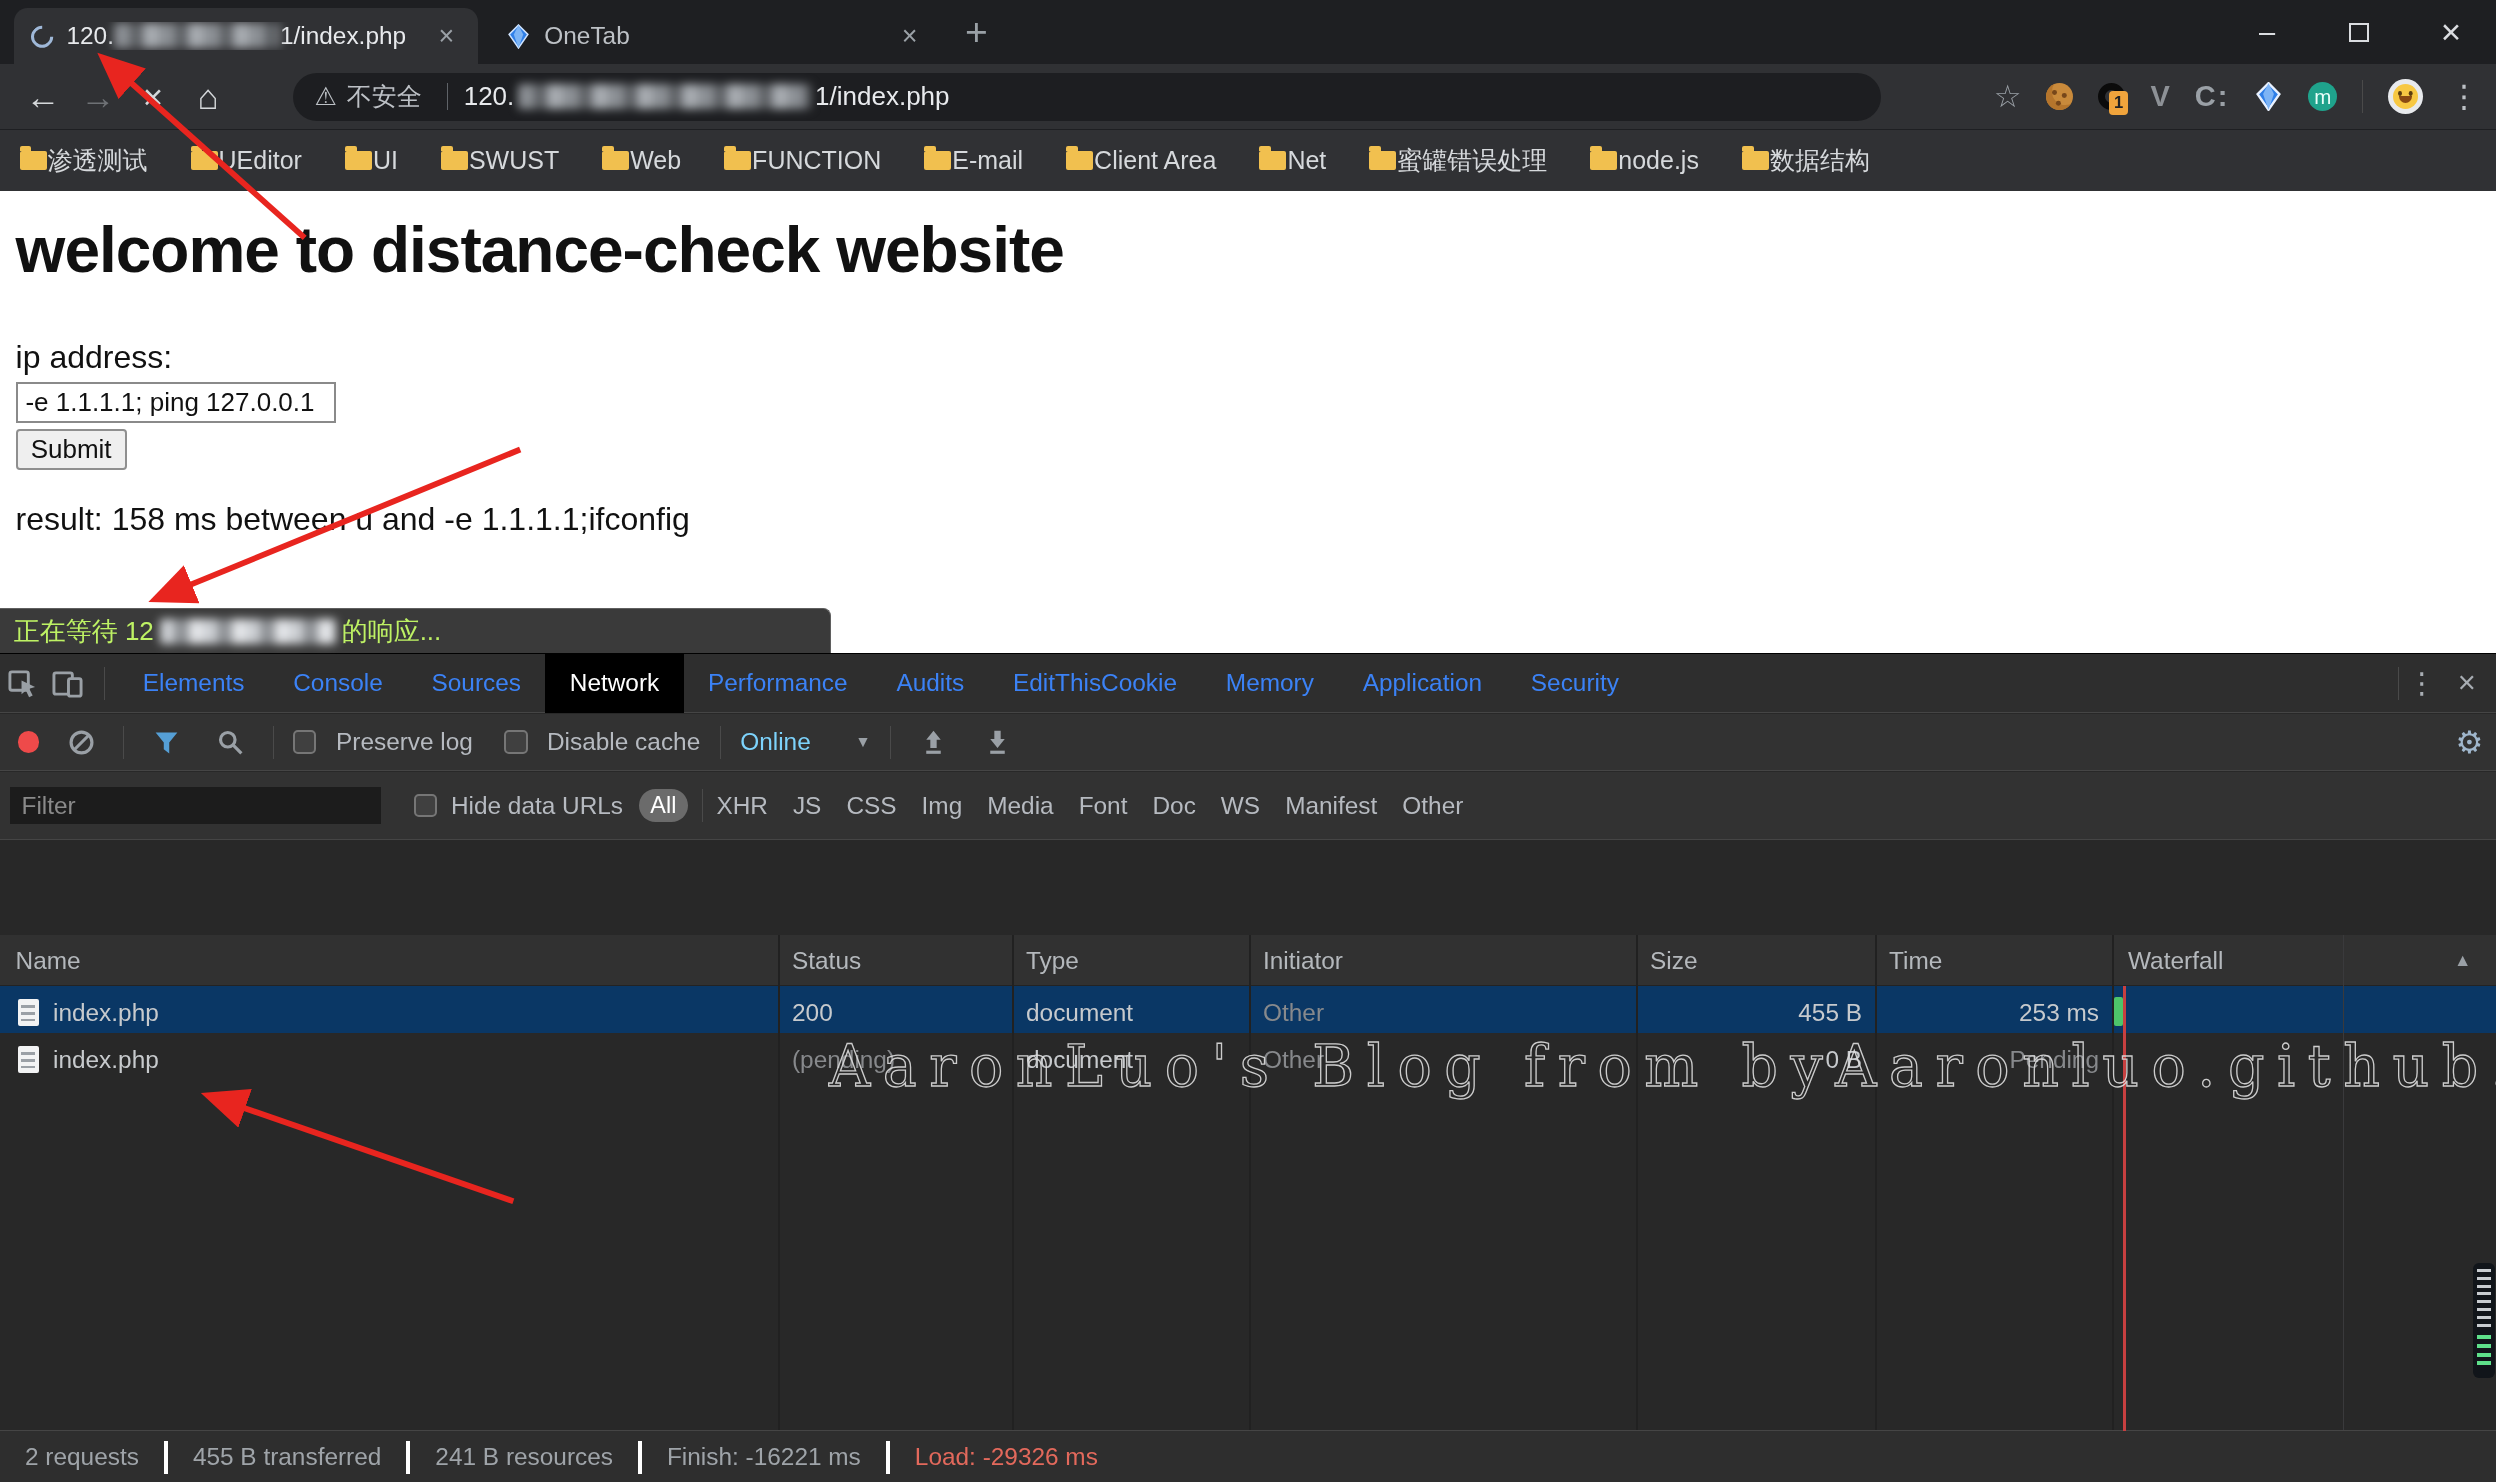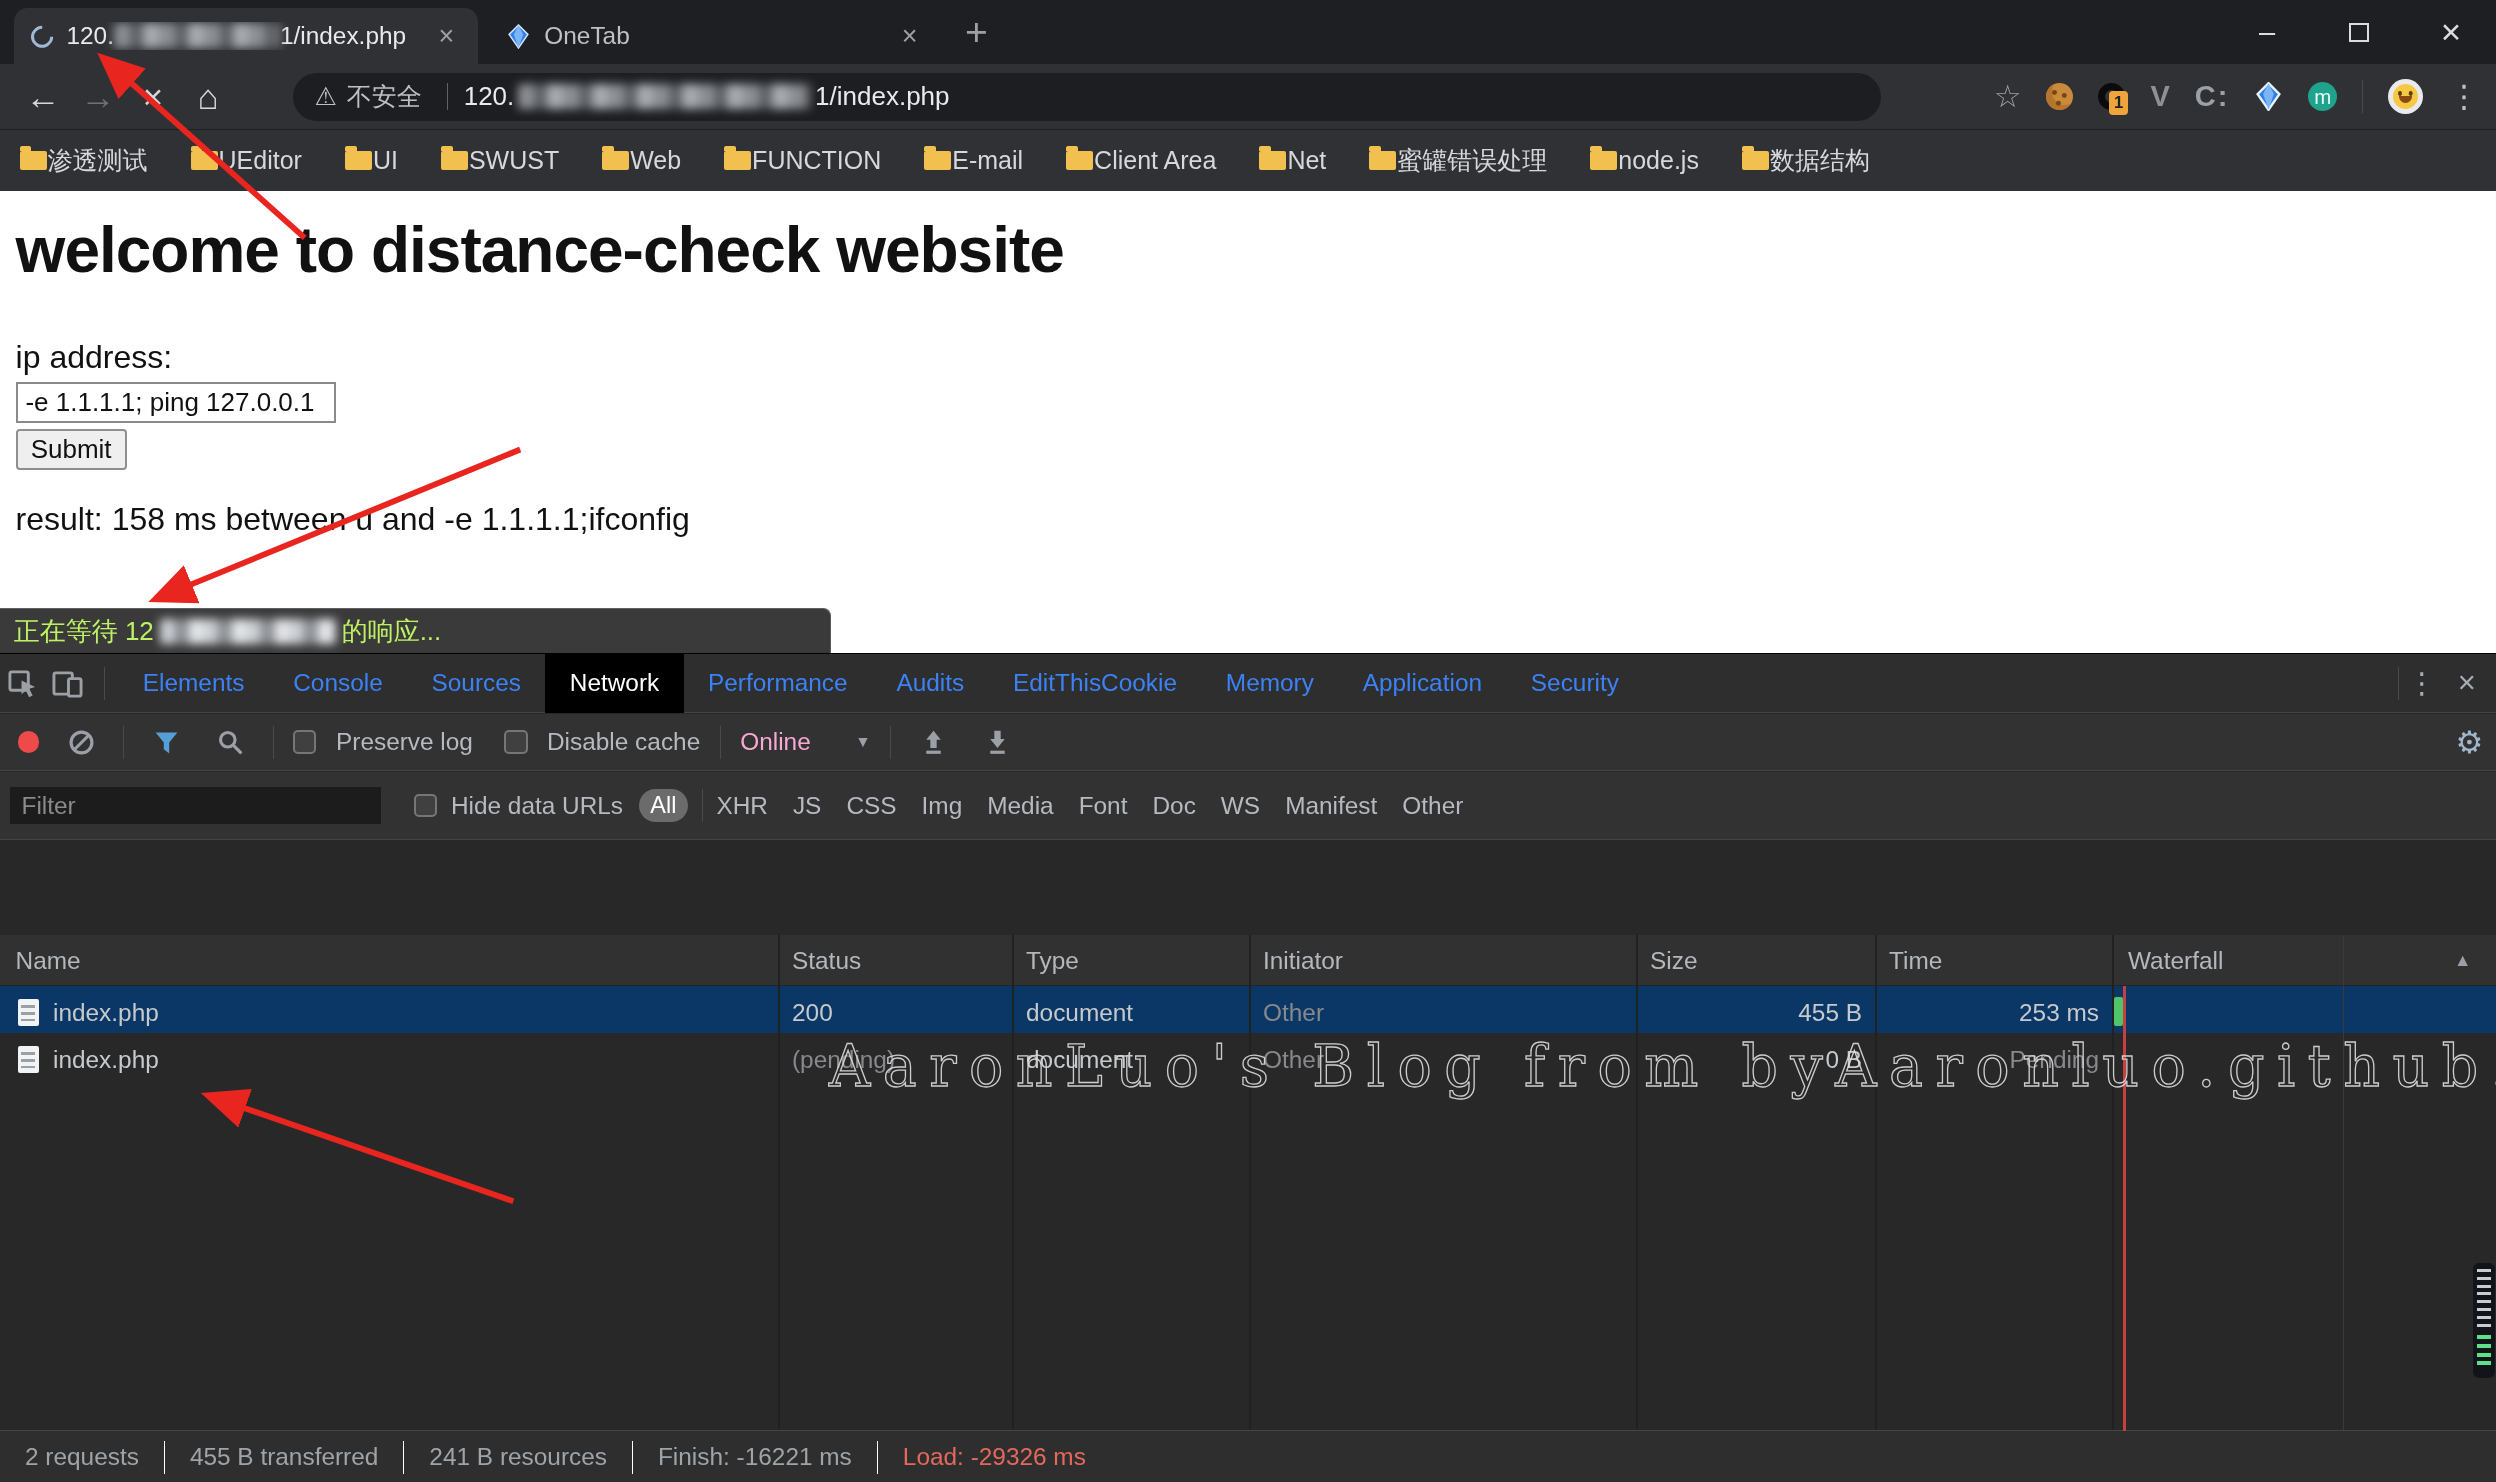--- a/index.html
+++ b/index.html
@@ -91,21 +91,21 @@
   .dt-tab { height:59px; display:flex; align-items:center; padding:0 24.4px; font-size:24.4px; color:#3b82f6; }
   .dt-tab.active { background:#000; color:#fff; }
   .vsep { width:1px; height:33px; background:#4a4a4a; }
   .iconbtn { width:45px; display:flex; justify-content:center; align-items:center; }
 
   .dt-controls { position:absolute; left:0; top:60px; width:2497px; height:57px; background:#323232;
                  border-bottom:1px solid #454545; display:flex; align-items:center; gap:19.5px; padding-left:17.6px;}
   .rec { width:21.5px; height:21.5px; border-radius:50%; background:#ee4a4a; }
   .cblabel { font-size:24.4px; color:#b6bac0; }
   .cb { width:23.4px; height:23.4px; border:2px solid #767676; border-radius:4.9px; background:#404040; flex:none;}
-  .ddl { font-size:24.4px; color:#f9a8d4; }
+  .ddl { font-size:24.4px; color:#7dd3fc; }
   .ddarrow { font-size:15.6px; color:#9aa0a6; margin-left:25px; }
   .gear { position:absolute; right:13.7px; top:0; height:57px; display:flex; align-items:center;
           font-size:31px; color:#9fb6cc; }
 
   .dt-filterrow { position:absolute; left:0; top:118px; width:2497px; height:68px; background:#323232;
                   border-bottom:1px solid #454545; display:flex; align-items:center; }
   .filterinput { width:371px; height:37px; margin-left:9.8px; background:#1c1c1c; border:none;
                  color:#cfd2d6; font-size:24.4px; padding:0 11.7px; font-family:"Liberation Sans",sans-serif;}
   .filterinput::placeholder { color:#8a8a8a; }
   .pill { background:#6b6b6b; color:#fff; border-radius:16.6px; height:33px; padding:0 11.7px;
@@ -135,21 +135,21 @@
   .watermark { position:absolute; left:829px; top:98px; width:1658px; font-family:"DejaVu Serif", serif;
                font-size:57px; letter-spacing:0.22em; color:transparent;
                -webkit-text-stroke:1.3px rgba(222,222,222,0.9); white-space:nowrap; z-index:6;}
   .minimap { position:absolute; left:2473px; top:3.9px; width:21.5px; height:115px; background:#11151a;
              border-radius:5.9px; z-index:7; padding:5.9px 3.9px; }
   .minimap .g1 { height:60px; background:repeating-linear-gradient(#c8ccd0 0 2.9px, transparent 2.9px 7.8px); }
   .minimap .g2 { margin-top:5.9px; height:33px; background:repeating-linear-gradient(#5ee08a 0 3.9px, transparent 3.9px 8.8px); }
 
   .dt-statusbar { position:absolute; left:0; top:776px; width:2497px; height:53px; background:#2e2e2e;
                   border-top:1px solid #454545; display:flex; align-items:center; font-size:24.4px; color:#9fa4a9;}
-  .sbitem { padding:0 25px; border-right:1px solid #ffffff; height:33px; display:flex; align-items:center;}
+  .sbitem { padding:0 25px; border-right:4px solid #ffffff; height:33px; display:flex; align-items:center;}
   .sbitem:last-child { border-right:none; }
   .sbitem.red { color:#e3695c; }
 
   .arrows { position:absolute; left:0; top:0; z-index:20; pointer-events:none; }
 </style>
 </head>
 <body>
 
 <div id="screen">
 

